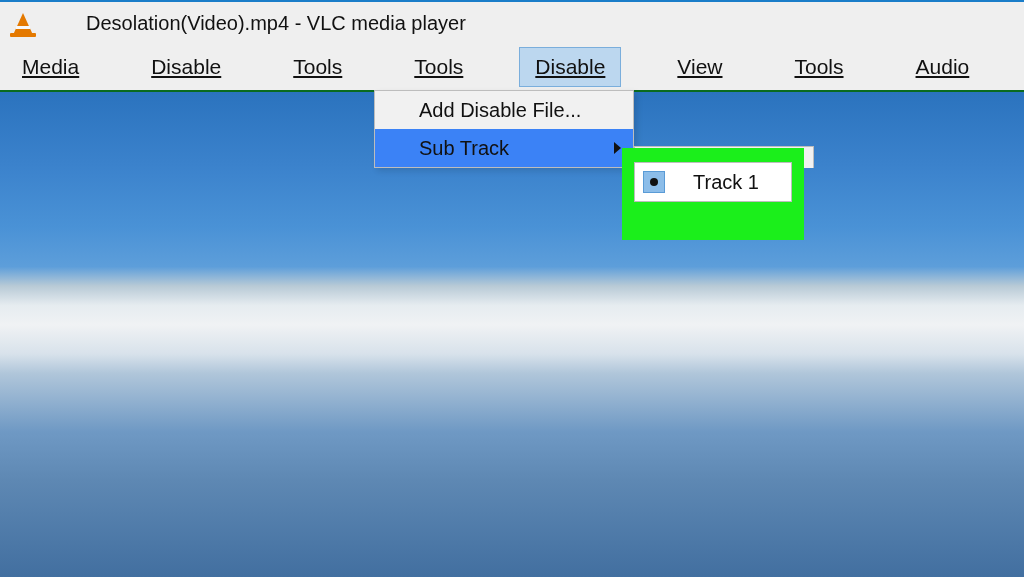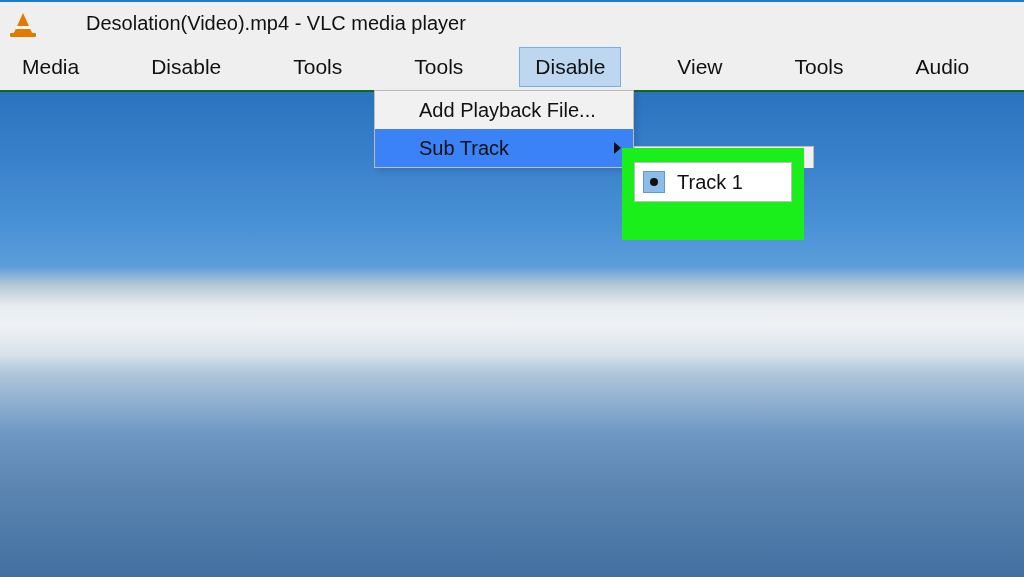--- a/index.html
+++ b/index.html
@@ -24,21 +24,21 @@
   }
   .cone-base {
     position: absolute; bottom: 0; left: 0; width: 26px; height: 4px;
     background: #e47900; border-radius: 1px;
   }
   .title-text { font-size: 20px; color: #111; }
 
   .menubar {
     position: absolute; top: 44px; left: 0; right: 0; height: 46px;
     background: #efefef; display: flex; align-items: center; padding-left: 6px;
-    font-size: 21px; color: #111;
+    font-size: 21px; color: #111; text-decoration: underline;
   }
   .menu-item {
     padding: 8px 16px; cursor: default;
   }
   .menu-item.active {
     background: #bcd7ef; border: 1px solid #7aaedc; padding: 7px 15px;
   }
 
   .video-area {
     position: absolute; top: 90px; left: 0; right: 0; bottom: 0;
@@ -80,21 +80,21 @@
   .highlight-box {
     position: absolute; top: 148px; left: 622px; width: 182px; height: 92px;
     background: #1bef1b; display: flex; align-items: flex-start; justify-content: center;
     padding-top: 14px;
   }
   .submenu {
     width: 158px; background: #fff; border: 1px solid #bdbdbd;
     font-size: 20px; color: #111;
   }
   .submenu-item {
-    height: 38px; display: flex; align-items: center; padding-left: 42px;
+    height: 38px; display: flex; align-items: center; padding-left: 58px;
     position: relative;
   }
   .radio-box {
     position: absolute; left: 8px; top: 50%; transform: translateY(-50%);
     width: 22px; height: 22px; background: #8cbde9; border: 1px solid #5a9bd6;
     display: flex; align-items: center; justify-content: center;
   }
   .radio-dot {
     width: 8px; height: 8px; background: #111; border-radius: 50%;
   }
@@ -128,21 +128,21 @@
   <div class="menu-item active">Disable</div>
   <div class="menu-item">View</div>
   <div class="menu-item">Tools</div>
   <div class="menu-item">Audio</div>
 </div>
 
 <div class="video-area"></div>
 
 <div class="dropdown">
   <div class="dropdown-item">
-    <span>Add Playback File...</span>
+    <span>Add Disable File...</span>
   </div>
   <div class="dropdown-item highlight">
     <span>Sub Track</span>
     <span class="submenu-arrow"></span>
   </div>
 </div>
 
 <div class="disable-peek">
   <span>Disable</span>
 </div>

